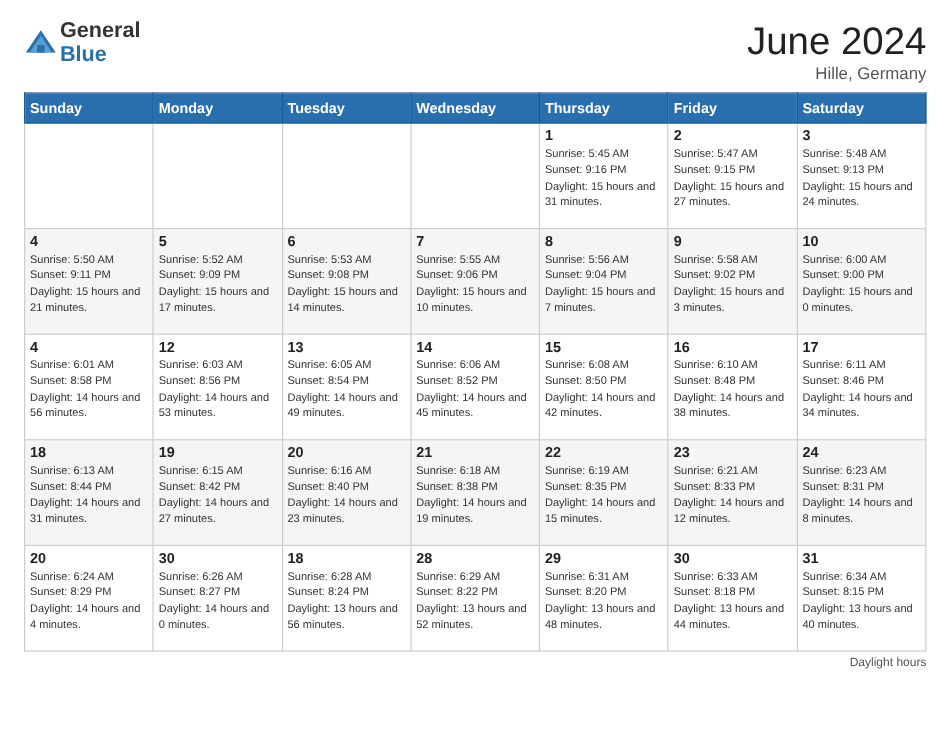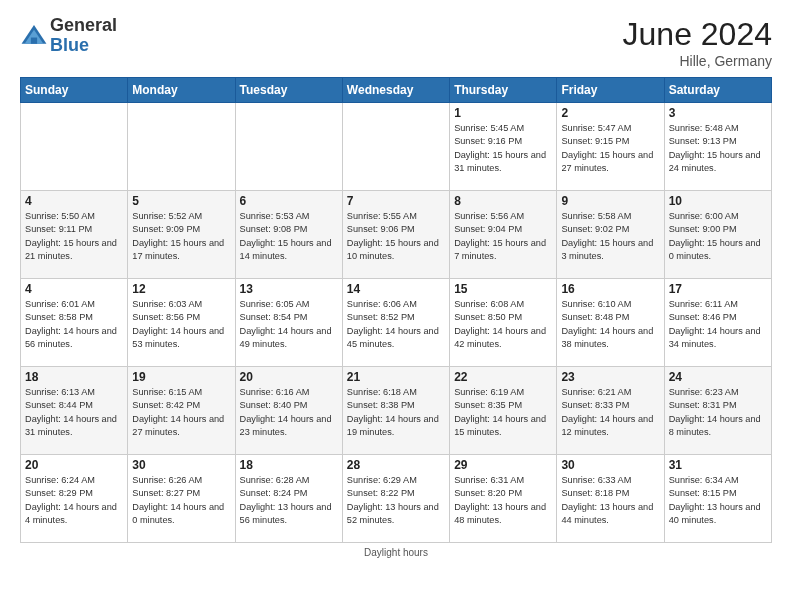--- a/index.html
+++ b/index.html
@@ -89,21 +89,21 @@
       line-height: 1.45;
       color: #333;
     }
     .empty-cell {
       background: #fff !important;
     }
     .footer-note {
       font-size: 10px;
       color: #555;
       margin-top: 4px;
-      text-align: center;
+      text-align: right;
     }
   </style>
 </head>
 <body>
 
 <div class="page">
   <div class="header">
     <div class="logo">
       <svg class="logo-icon" viewBox="0 0 36 36" xmlns="http://www.w3.org/2000/svg">
         <polygon points="18,4 34,28 2,28" fill="#2a6fad"></polygon>

